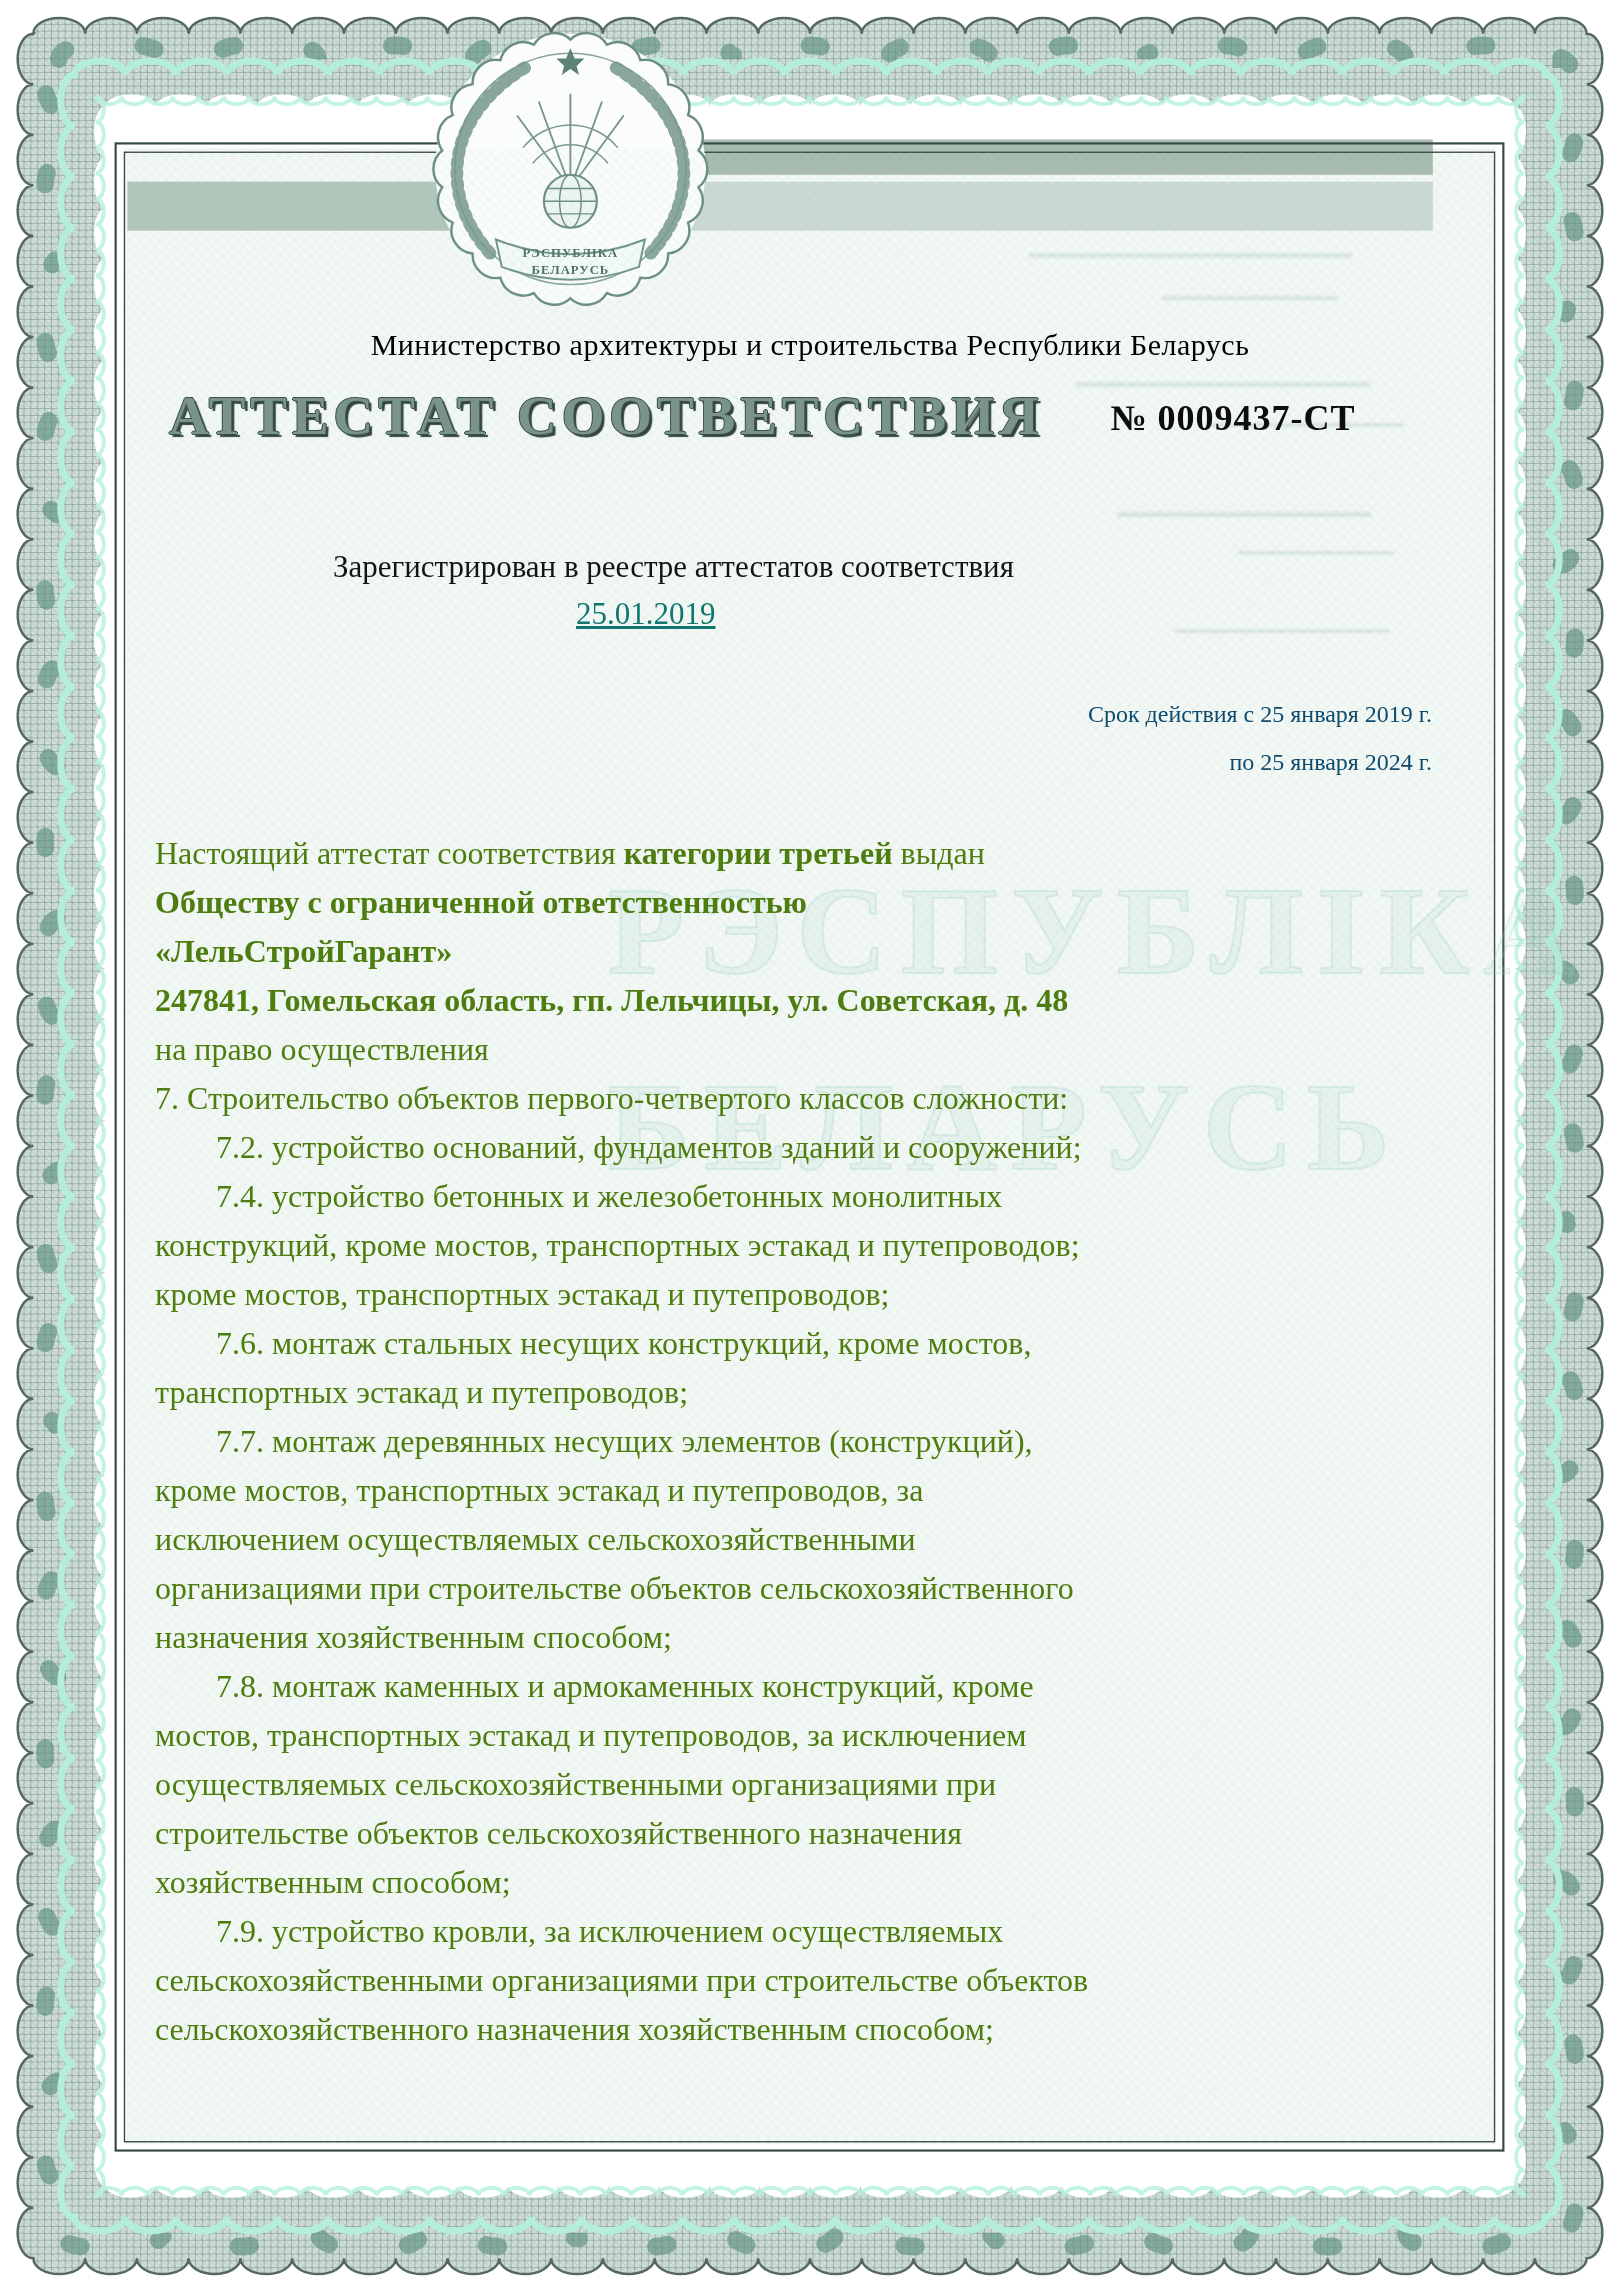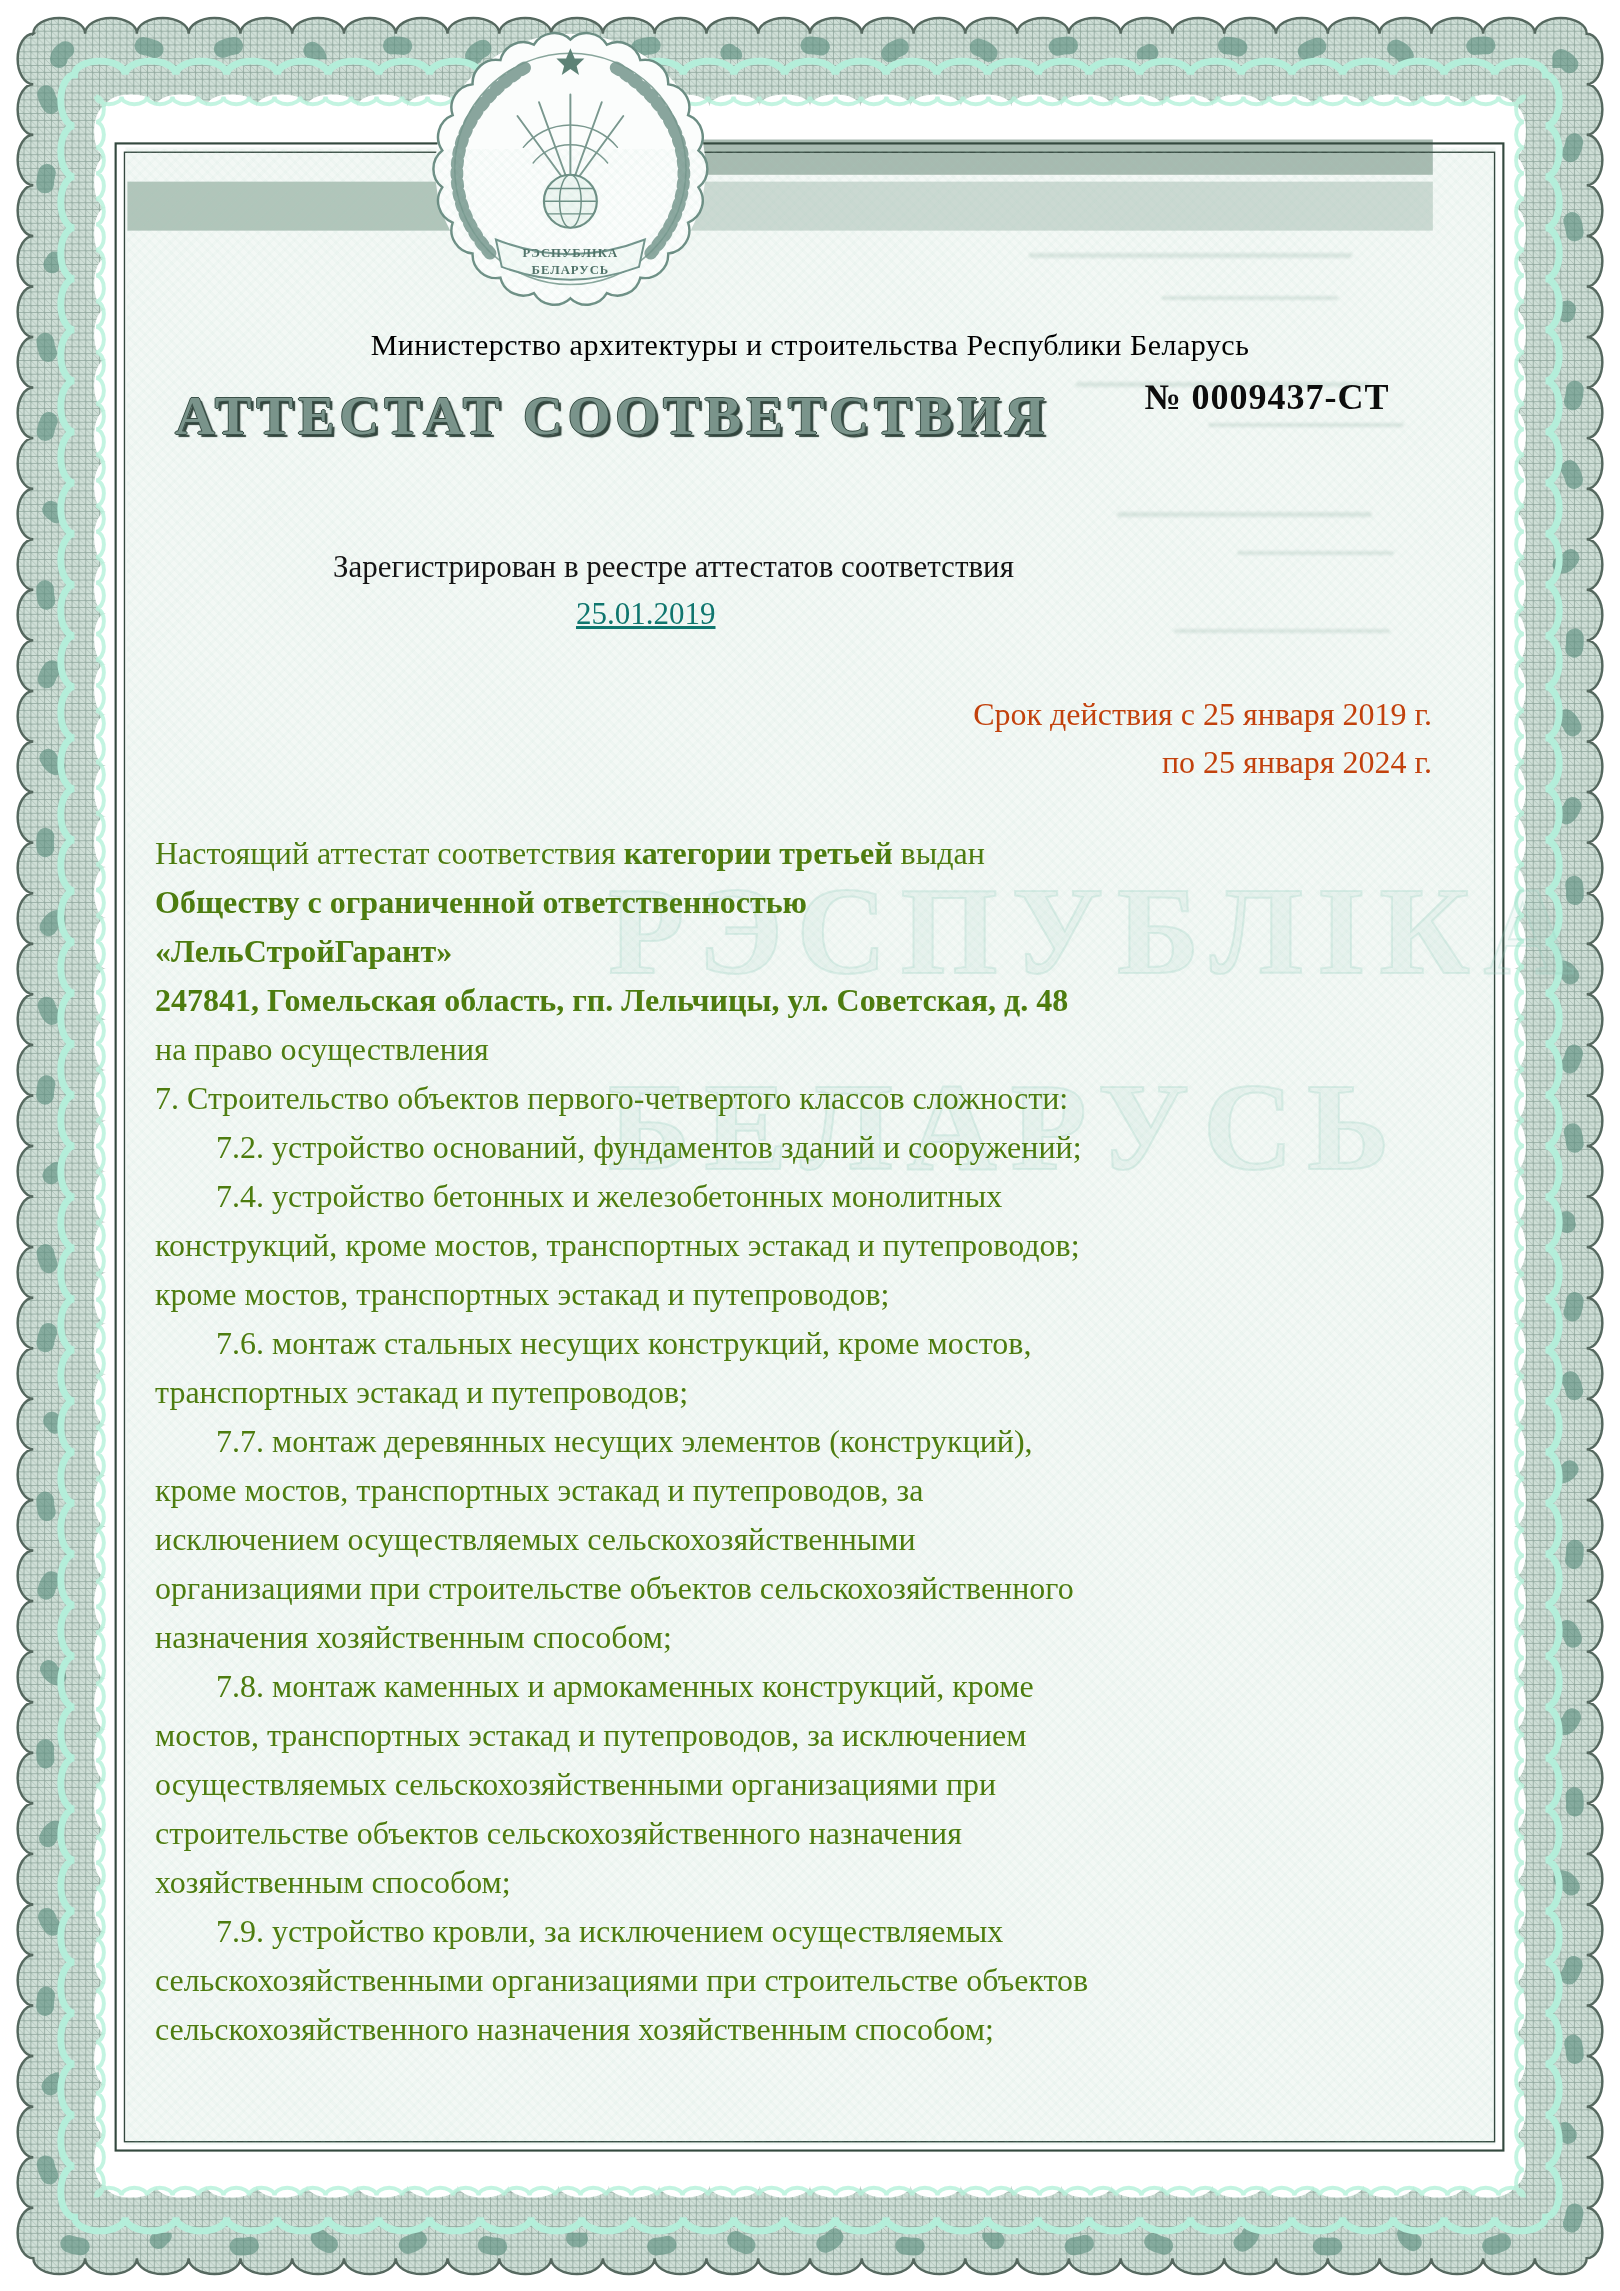--- a/index.html
+++ b/index.html
@@ -27,36 +27,36 @@
     text-shadow:0 0 1px rgba(145,205,188,.12);
     pointer-events:none;
   }
   .streak{position:absolute;background:rgba(130,170,155,.22);filter:blur(1px);border-radius:2px;}
   .ministry{
     position:absolute;left:125px;top:328px;width:1370px;
     text-align:center;font-weight:normal;font-size:30px;color:#000000;
     letter-spacing:0.5px;
   }
   .title-row{
-    position:absolute;left:175px;top:384px;width:1313px;
-    display:flex;align-items:flex-start;white-space:nowrap;gap:28px;
+    position:absolute;left:169px;top:384px;width:1313px;
+    display:flex;align-items:flex-end;white-space:nowrap;
   }
   .cert-title{
     font-weight:bold;font-size:55px;letter-spacing:4.9px;color:#7a948b;
     text-shadow:1px 0 #3a5048,-1px 0 #3a5048,0 1px #3a5048,0 -1px #3a5048,2.9px 2.9px 1px #31443c;
   }
   .cert-number{
     margin-left:67px;font-weight:bold;font-size:36px;color:#0d0d0d;
     letter-spacing:1px;transform:translateY(-7.8px);
   }
   .reg-line{position:absolute;left:333px;top:549px;font-size:31px;color:#141414;}
   .reg-date{position:absolute;left:576px;top:596px;font-size:31px;color:#0f766e;text-decoration:underline;}
   .validity{
     position:absolute;right:188px;top:690px;text-align:right;
-    font-size:32px;line-height:48px;color:#c2410c;
+    font-size:24px;line-height:48px;color:#0c4a6e;
   }
   .body-text{
     position:absolute;left:155px;top:829px;width:1290px;
     font-size:32px;line-height:49px;color:#4d7c0f;
   }
   .body-text .line{white-space:nowrap;}
   .body-text .line.indent{padding-left:61px;}
   .body-text .b{font-weight:bold;}
 </style>
 </head>

